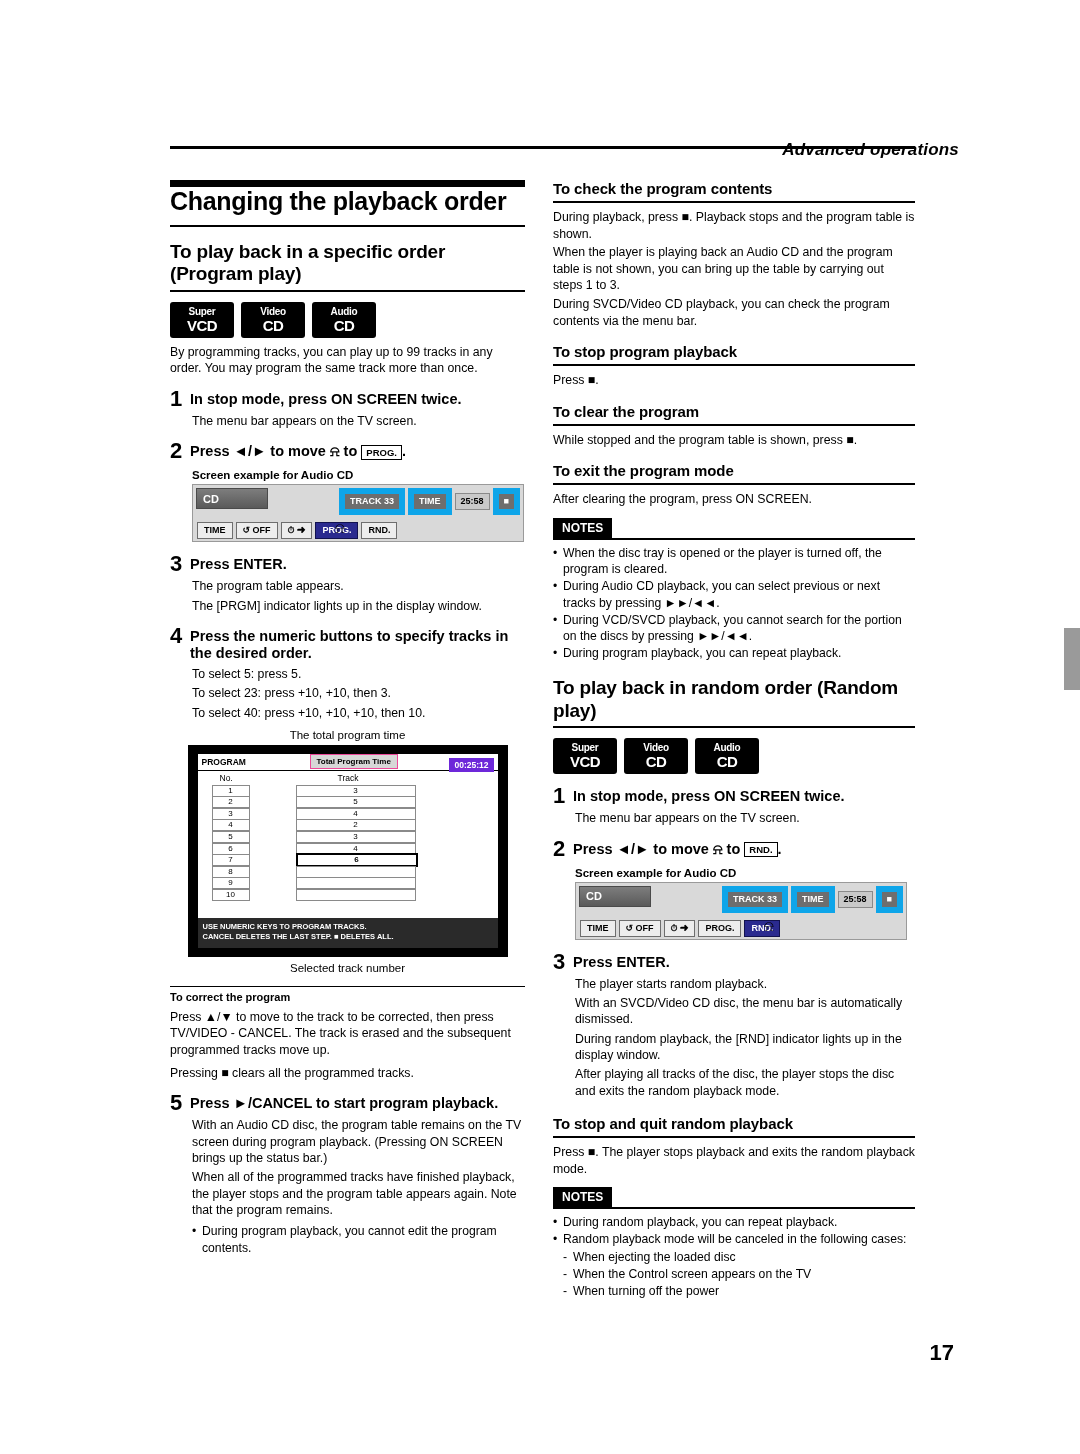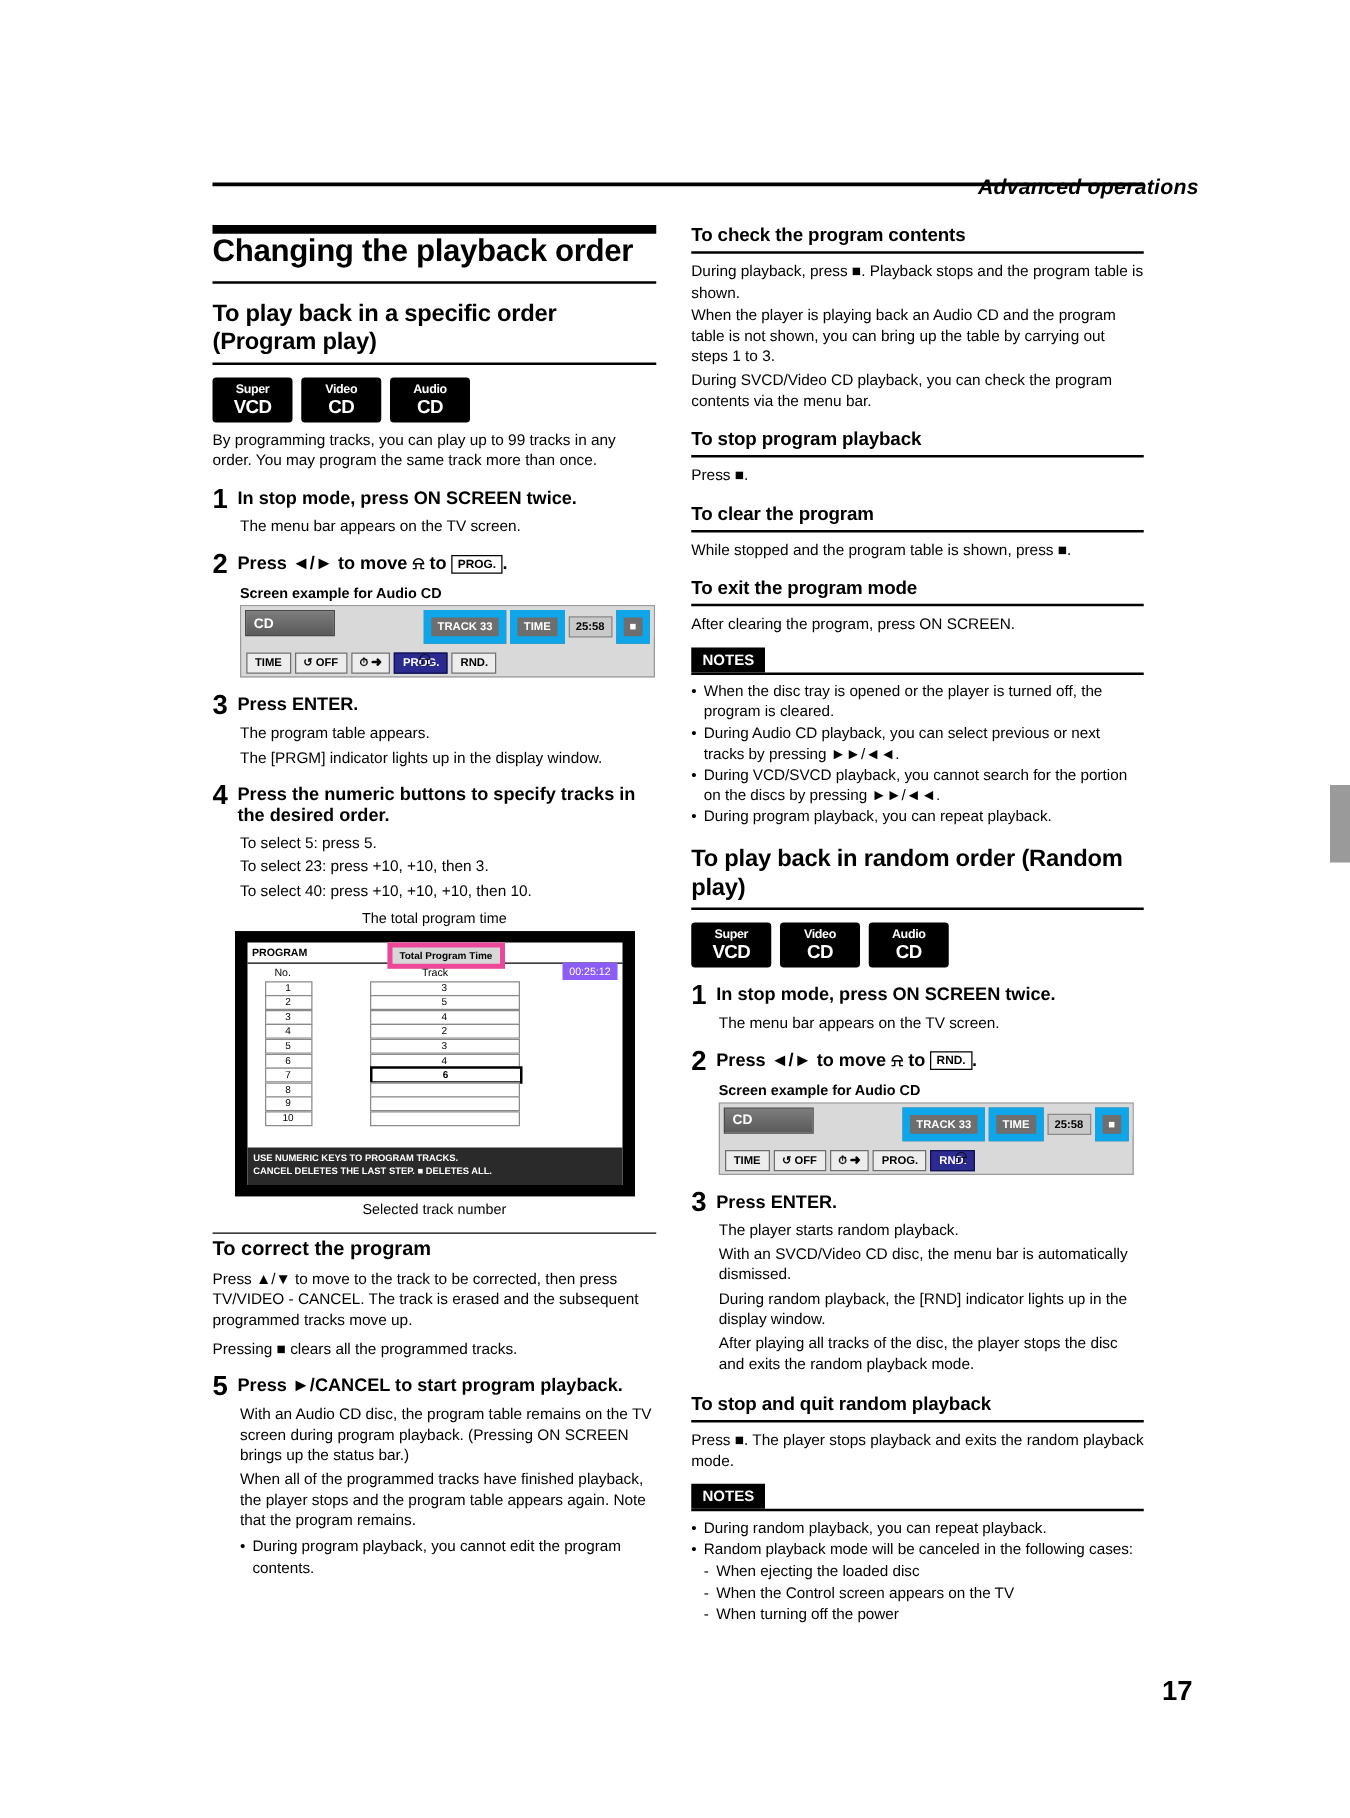--- a/index.html
+++ b/index.html
@@ -96,25 +96,25 @@
   .fig-label { font-size:11.5px; text-align:center; }
   .prog-screen {
     width:318px; height:210px; background:#000; margin:4px auto 0 auto; position:relative;
     border:1px solid #000;
   }
   .prog-inner { position:absolute; left:9px; top:8px; right:9px; bottom:8px; background:#fff; }
   .prog-hdr { position:relative; height:16px; border-bottom:1px solid #000; }
   .prog-hdr .pg { position:absolute; left:4px; top:3px; font-size:8.5px; font-weight:bold; }
   .prog-hdr .tp {
     position:absolute; left:112px; top:0px; font-size:8px; font-weight:bold;
-    background:#d7d7d7; border:4px solid #ec4899; padding:2px 6px;
+    background:#d7d7d7; border:1px solid #ec4899; padding:2px 6px;
   }
   .prog-hdr .tt {
-    position:absolute; right:4px; top:16px; font-size:8.5px; font-weight:normal;
-    background:#8b5cf6; color:#fff; padding:2px 5px;
+    position:absolute; right:4px; top:4px; font-size:8.5px; font-weight:bold;
+    background:#6d28d9; color:#fff; padding:2px 5px;
   }
   .colhdr { position:relative; height:13px; font-size:8.5px; }
   .colhdr .no { position:absolute; left:22px; top:2px; }
   .colhdr .tr { position:absolute; left:140px; top:2px; }
   .rows { position:relative; margin-top:1px; }
   .row { display:flex; align-items:center; height:11.6px; }
   .row .idx { width:36px; text-align:center; font-size:8px; border:1px solid #8a8a8a; height:10px; line-height:10px; margin-left:14px; background:#fff;}
   .row .cell { width:118px; height:10px; border:1px solid #8a8a8a; margin-left:46px; background:#fff; font-size:8px; text-align:center; line-height:10px; }
   .row .cell.hl { border:2px solid #000; font-weight:bold; }
   .notebar {
@@ -130,21 +130,21 @@
     padding:3px 9px; margin-top:10px;
   }
   .notes-rule { height:2px; background:#000; margin-top:0px; }
   ul.notes { margin:5px 0 0 0; padding:0; list-style:none; }
   ul.notes li { font-size:12.2px; line-height:1.33; padding-left:10px; position:relative; margin-bottom:1px; }
   ul.notes li:before { content:"•"; position:absolute; left:0; }
   ul.notes li.dash { padding-left:20px; }
   ul.notes li.dash:before { content:"-"; left:10px; }
 
   .correct-box { border-top:1px solid #000; margin-top:12px; padding-top:4px; }
-  .correct-title { font-size:16px; font-weight:bold; }
+  .correct-title { font-size:11px; font-weight:bold; }
 
   
   .side-tab {
     position:absolute; right:30px; top:628px; width:30px; height:62px; background:#9a9a9a;
   }
   .side-text {
     position:absolute; right:22px; top:700px; width:20px; height:240px;
     font-size:12px; font-weight:bold; writing-mode:vertical-rl;
     letter-spacing:0.3px;
   }

